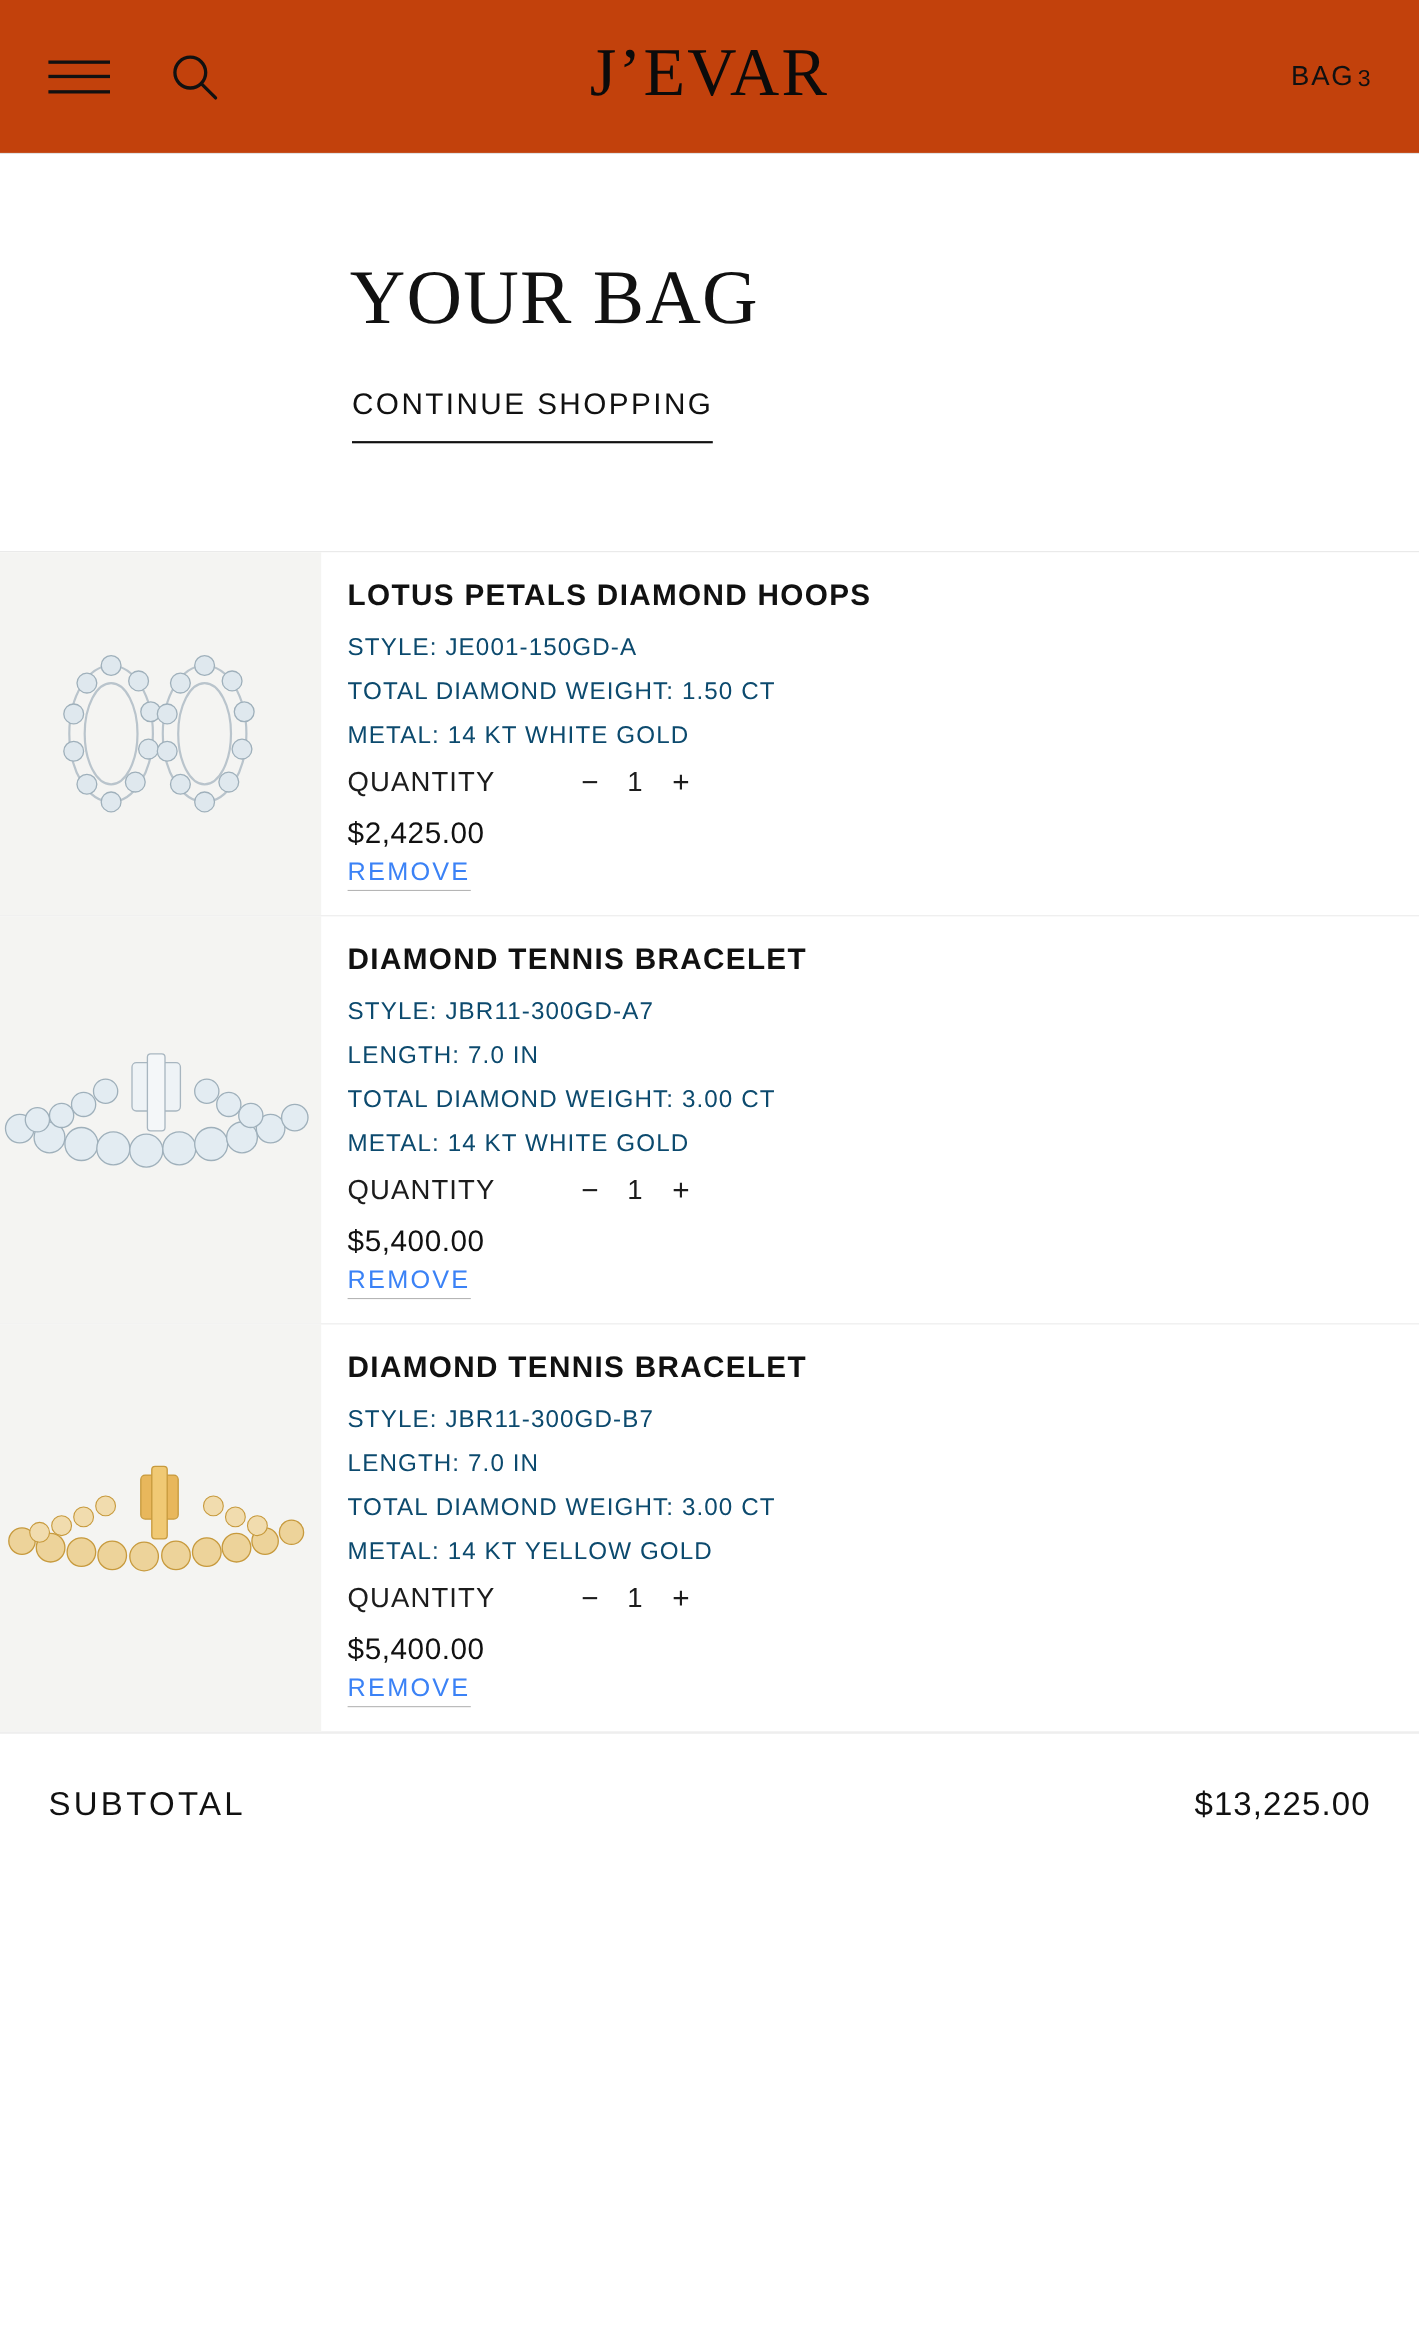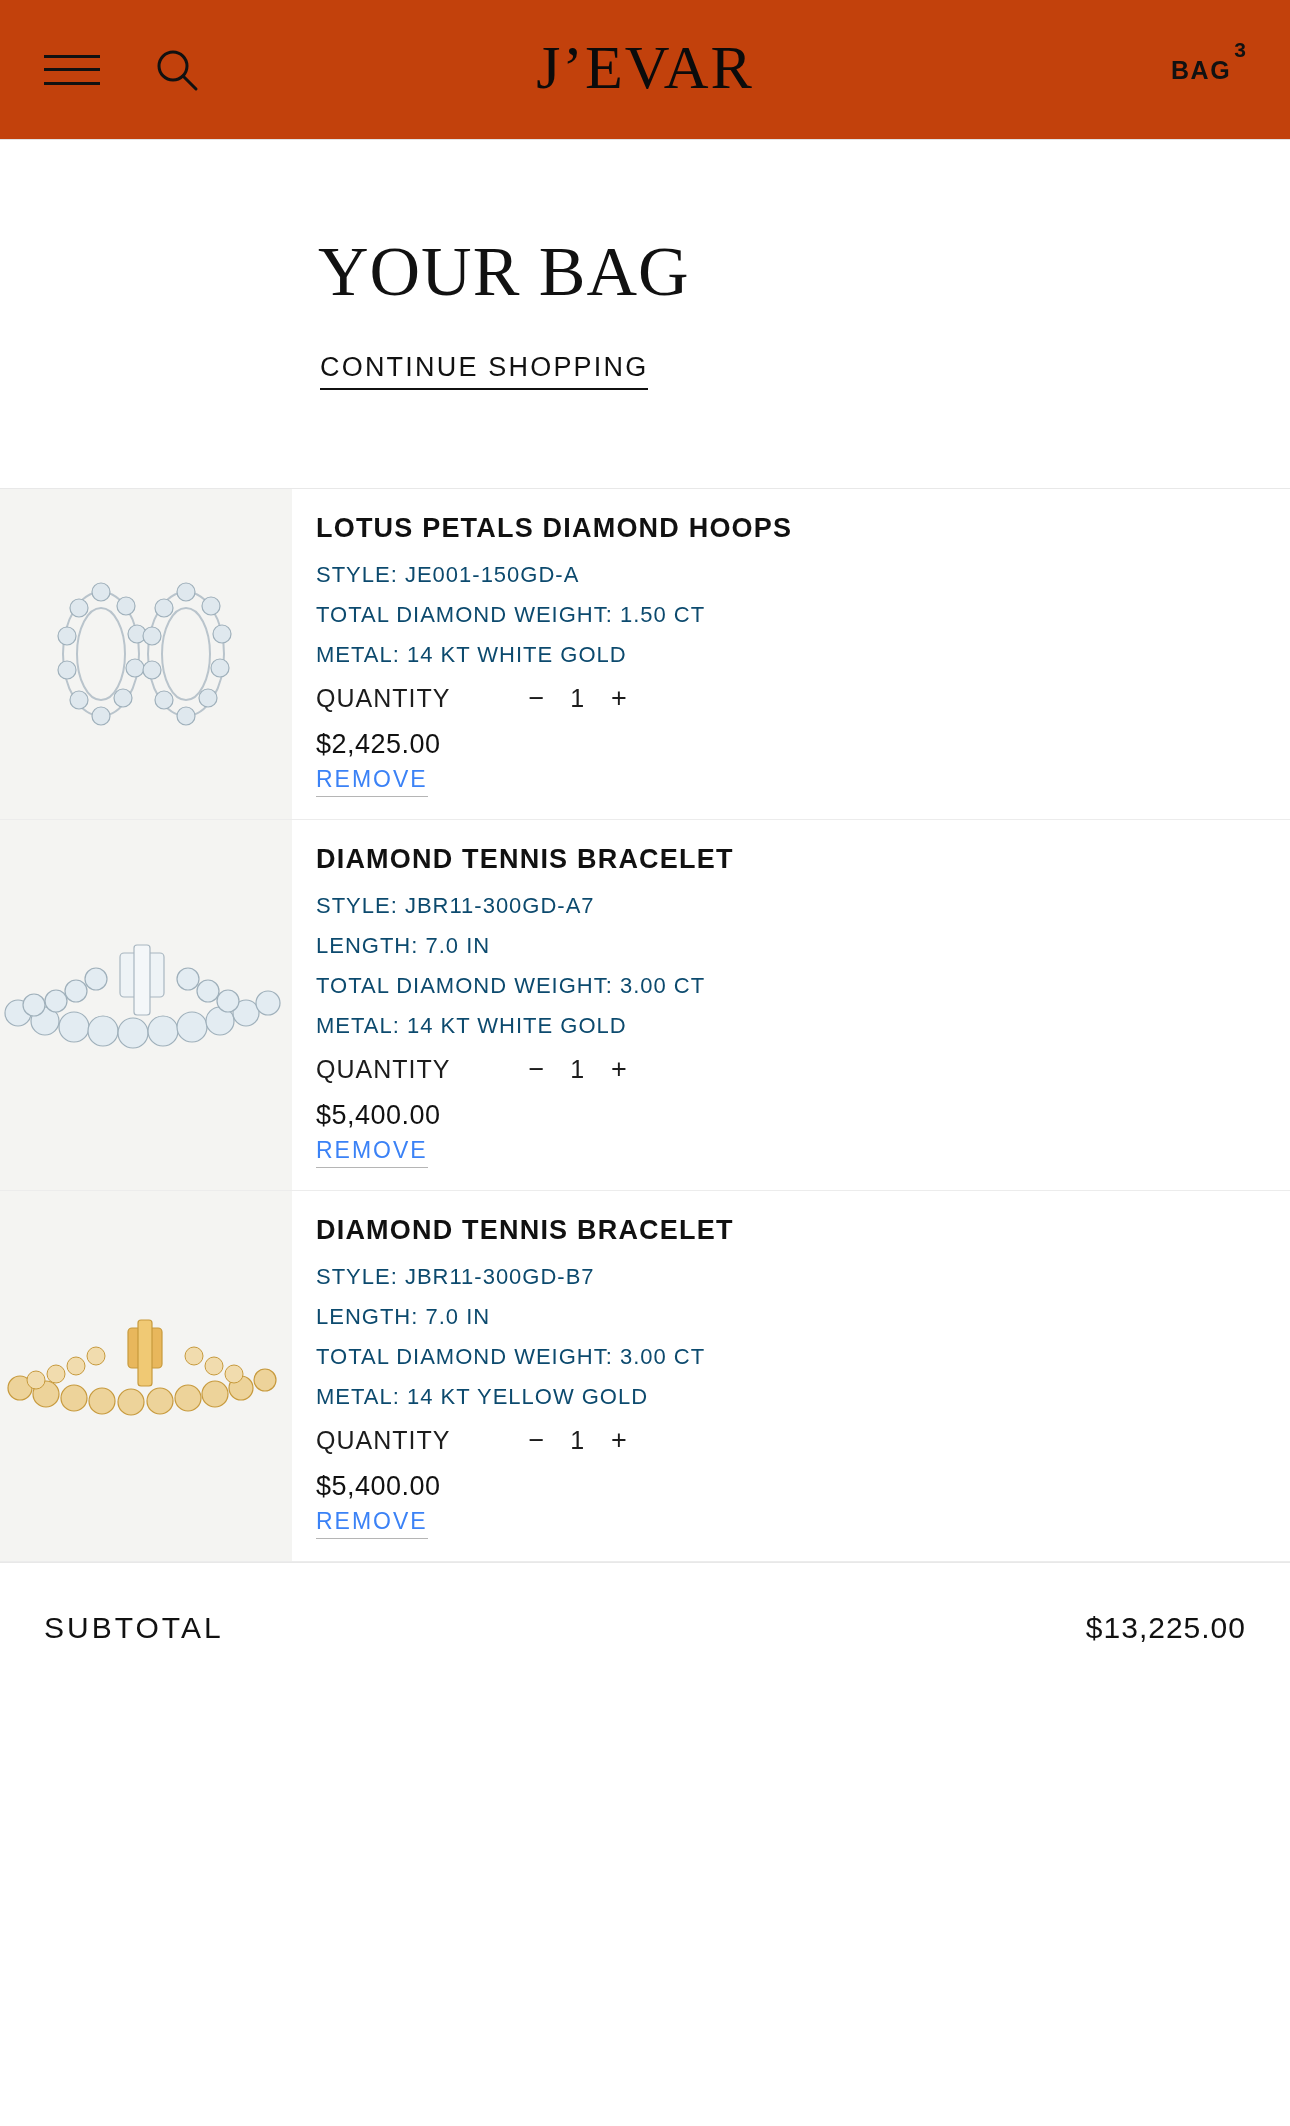--- a/index.html
+++ b/index.html
@@ -48,23 +48,22 @@
     font-weight: 400;
     white-space: nowrap;
     color: #0b0b0b;
   }
   .bag-wrap {
     position: absolute;
     right: 44px;
     top: 50%;
     transform: translateY(-50%);
     display: flex;
-    align-items: flex-start;
+    align-items: flex-end;
     cursor: pointer;
-    font-weight: bold;
   }
   .bag-label {
     font-size: 25px;
     letter-spacing: 1.6px;
     color: #111;
   }
   .bag-count {
     font-size: 21px;
     margin-left: 3px;
     margin-top: -18px;
@@ -87,21 +86,21 @@
   }
   .continue {
     display: inline-block;
     margin-left: 320px;
     margin-top: 40px;
     font-size: 27px;
     letter-spacing: 2.2px;
     color: #111;
     text-decoration: none;
     border-bottom: 2px solid #111;
-    padding-bottom: 5px;
+    padding-bottom: 18px;
   }
 
   
   .items { width: 100%; }
   .item {
     display: flex;
     border-bottom: 1px solid #ececec;
     min-height: 310px;
   }
   .thumb {

